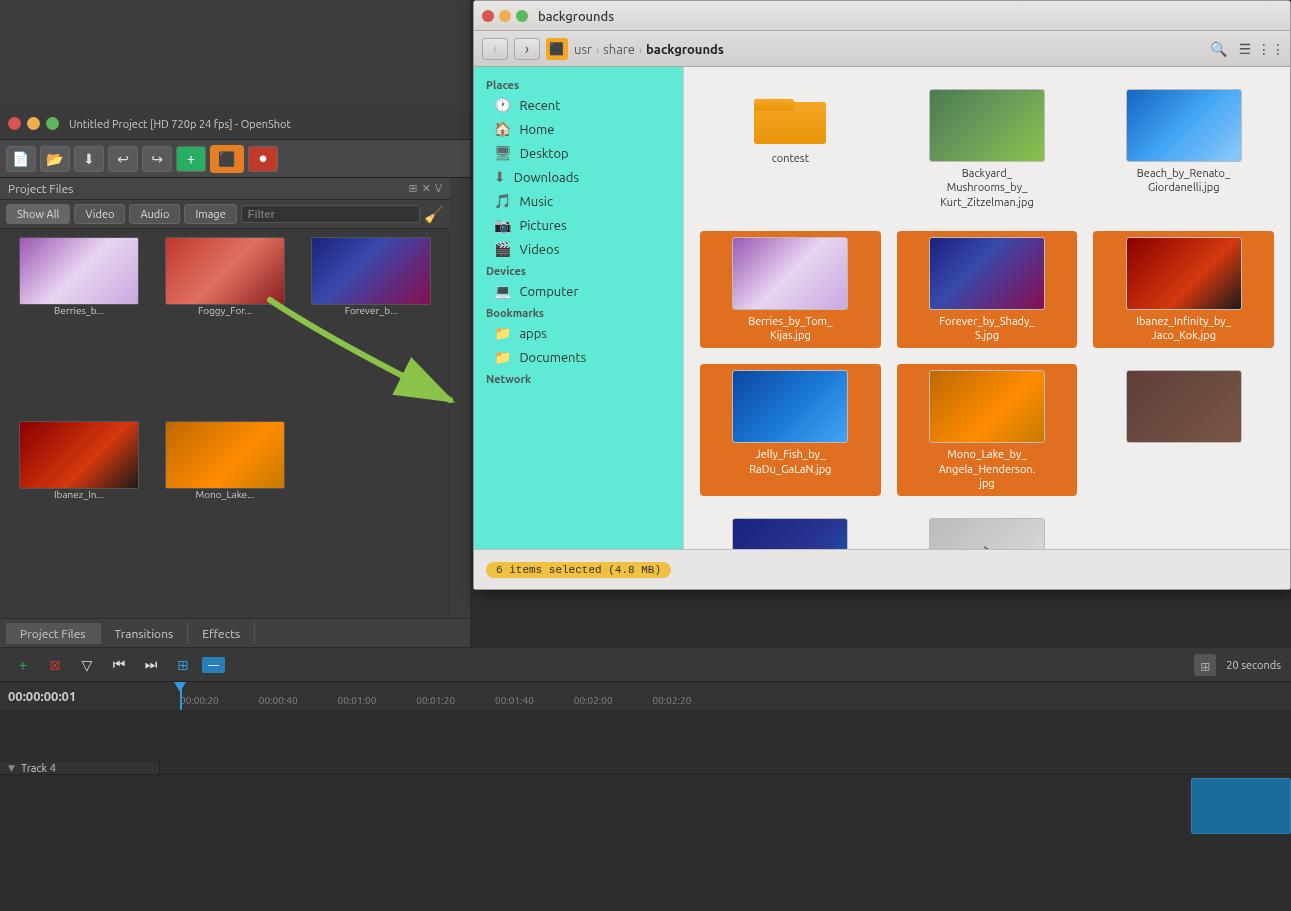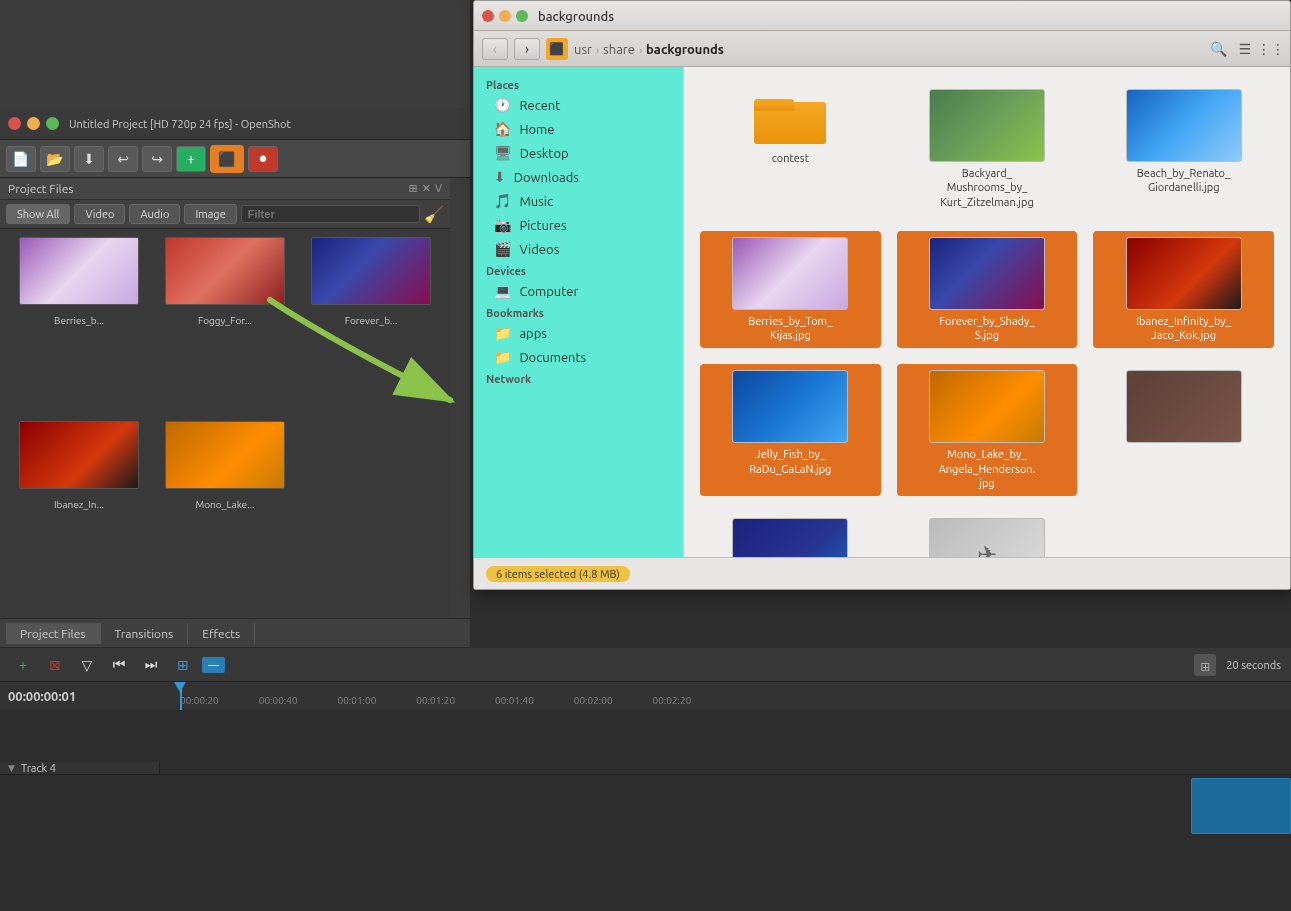--- a/index.html
+++ b/index.html
@@ -67,21 +67,21 @@
       display: grid; grid-template-columns: repeat(3, 1fr); gap: 4px;
       padding: 8px; overflow-y: auto; height: calc(100% - 60px);
     }
     .pf-item {
       display: flex; flex-direction: column; align-items: center; cursor: pointer;
     }
     .pf-thumb {
       width: 120px; height: 68px; border-radius: 2px; overflow: hidden;
       border: 1px solid #555;
     }
-    .pf-label { color: #ccc; font-size: 10px; margin-top: 10px; text-align: center; }
+    .pf-label { color: #ccc; font-size: 10px; margin-top: 0; text-align: center; }
 
     
     .thumb-berries { background: linear-gradient(135deg, #9b59b6 0%, #e8d5f0 50%, #c8a8e0 100%); }
     .thumb-foggy { background: linear-gradient(135deg, #c0392b 0%, #e07060 50%, #8b2020 100%); }
     .thumb-forever { background: linear-gradient(135deg, #1a237e 0%, #3949ab 40%, #880e4f 100%); }
     .thumb-ibanez { background: linear-gradient(135deg, #8b0000 0%, #d4380d 60%, #1a1a1a 100%); }
     .thumb-jelly { background: linear-gradient(135deg, #0d47a1 0%, #1976d2 50%, #42a5f5 100%); }
     .thumb-mono { background: linear-gradient(135deg, #bf6900 0%, #ff8c00 60%, #c47a00 100%); }
 
     
@@ -240,22 +240,22 @@
     
     .fm-t-mushrooms { background: linear-gradient(135deg, #4a7c4e 0%, #6b9e5a 50%, #8bc34a 100%); }
     .fm-t-beach { background: linear-gradient(135deg, #1565c0 0%, #42a5f5 50%, #90caf9 100%); }
     .fm-t-berries { background: #e07020; }
     .fm-t-partitura { background: linear-gradient(135deg, #5d4037 0%, #795548 100%); }
     .fm-t-reflections { background: linear-gradient(135deg, #1a237e 0%, #283593 60%, #1565c0 100%); }
     .fm-t-last { background: linear-gradient(135deg, #bbb 0%, #ddd 100%); }
 
     
     .fm-statusbar {
-      height: 32px; background: #e8e6e4; border-top: 1px solid #c0bcb8;
-      display: flex; align-items: center; padding: 0 12px;
+      height: 40px; background: #e8e6e4; border-top: 1px solid #c0bcb8;
+      display: flex; align-items: center; padding: 0 12px; font-family: Liberation Mono, monospace;
     }
     .fm-status-badge {
       background: #f0c040; color: #333; font-size: 11px; padding: 2px 10px;
       border-radius: 10px;
     }
 
     
     .arrow-annotation {
       position: absolute; top: 280px; left: 250px; width: 280px; height: 160px;
       pointer-events: none; z-index: 200;

